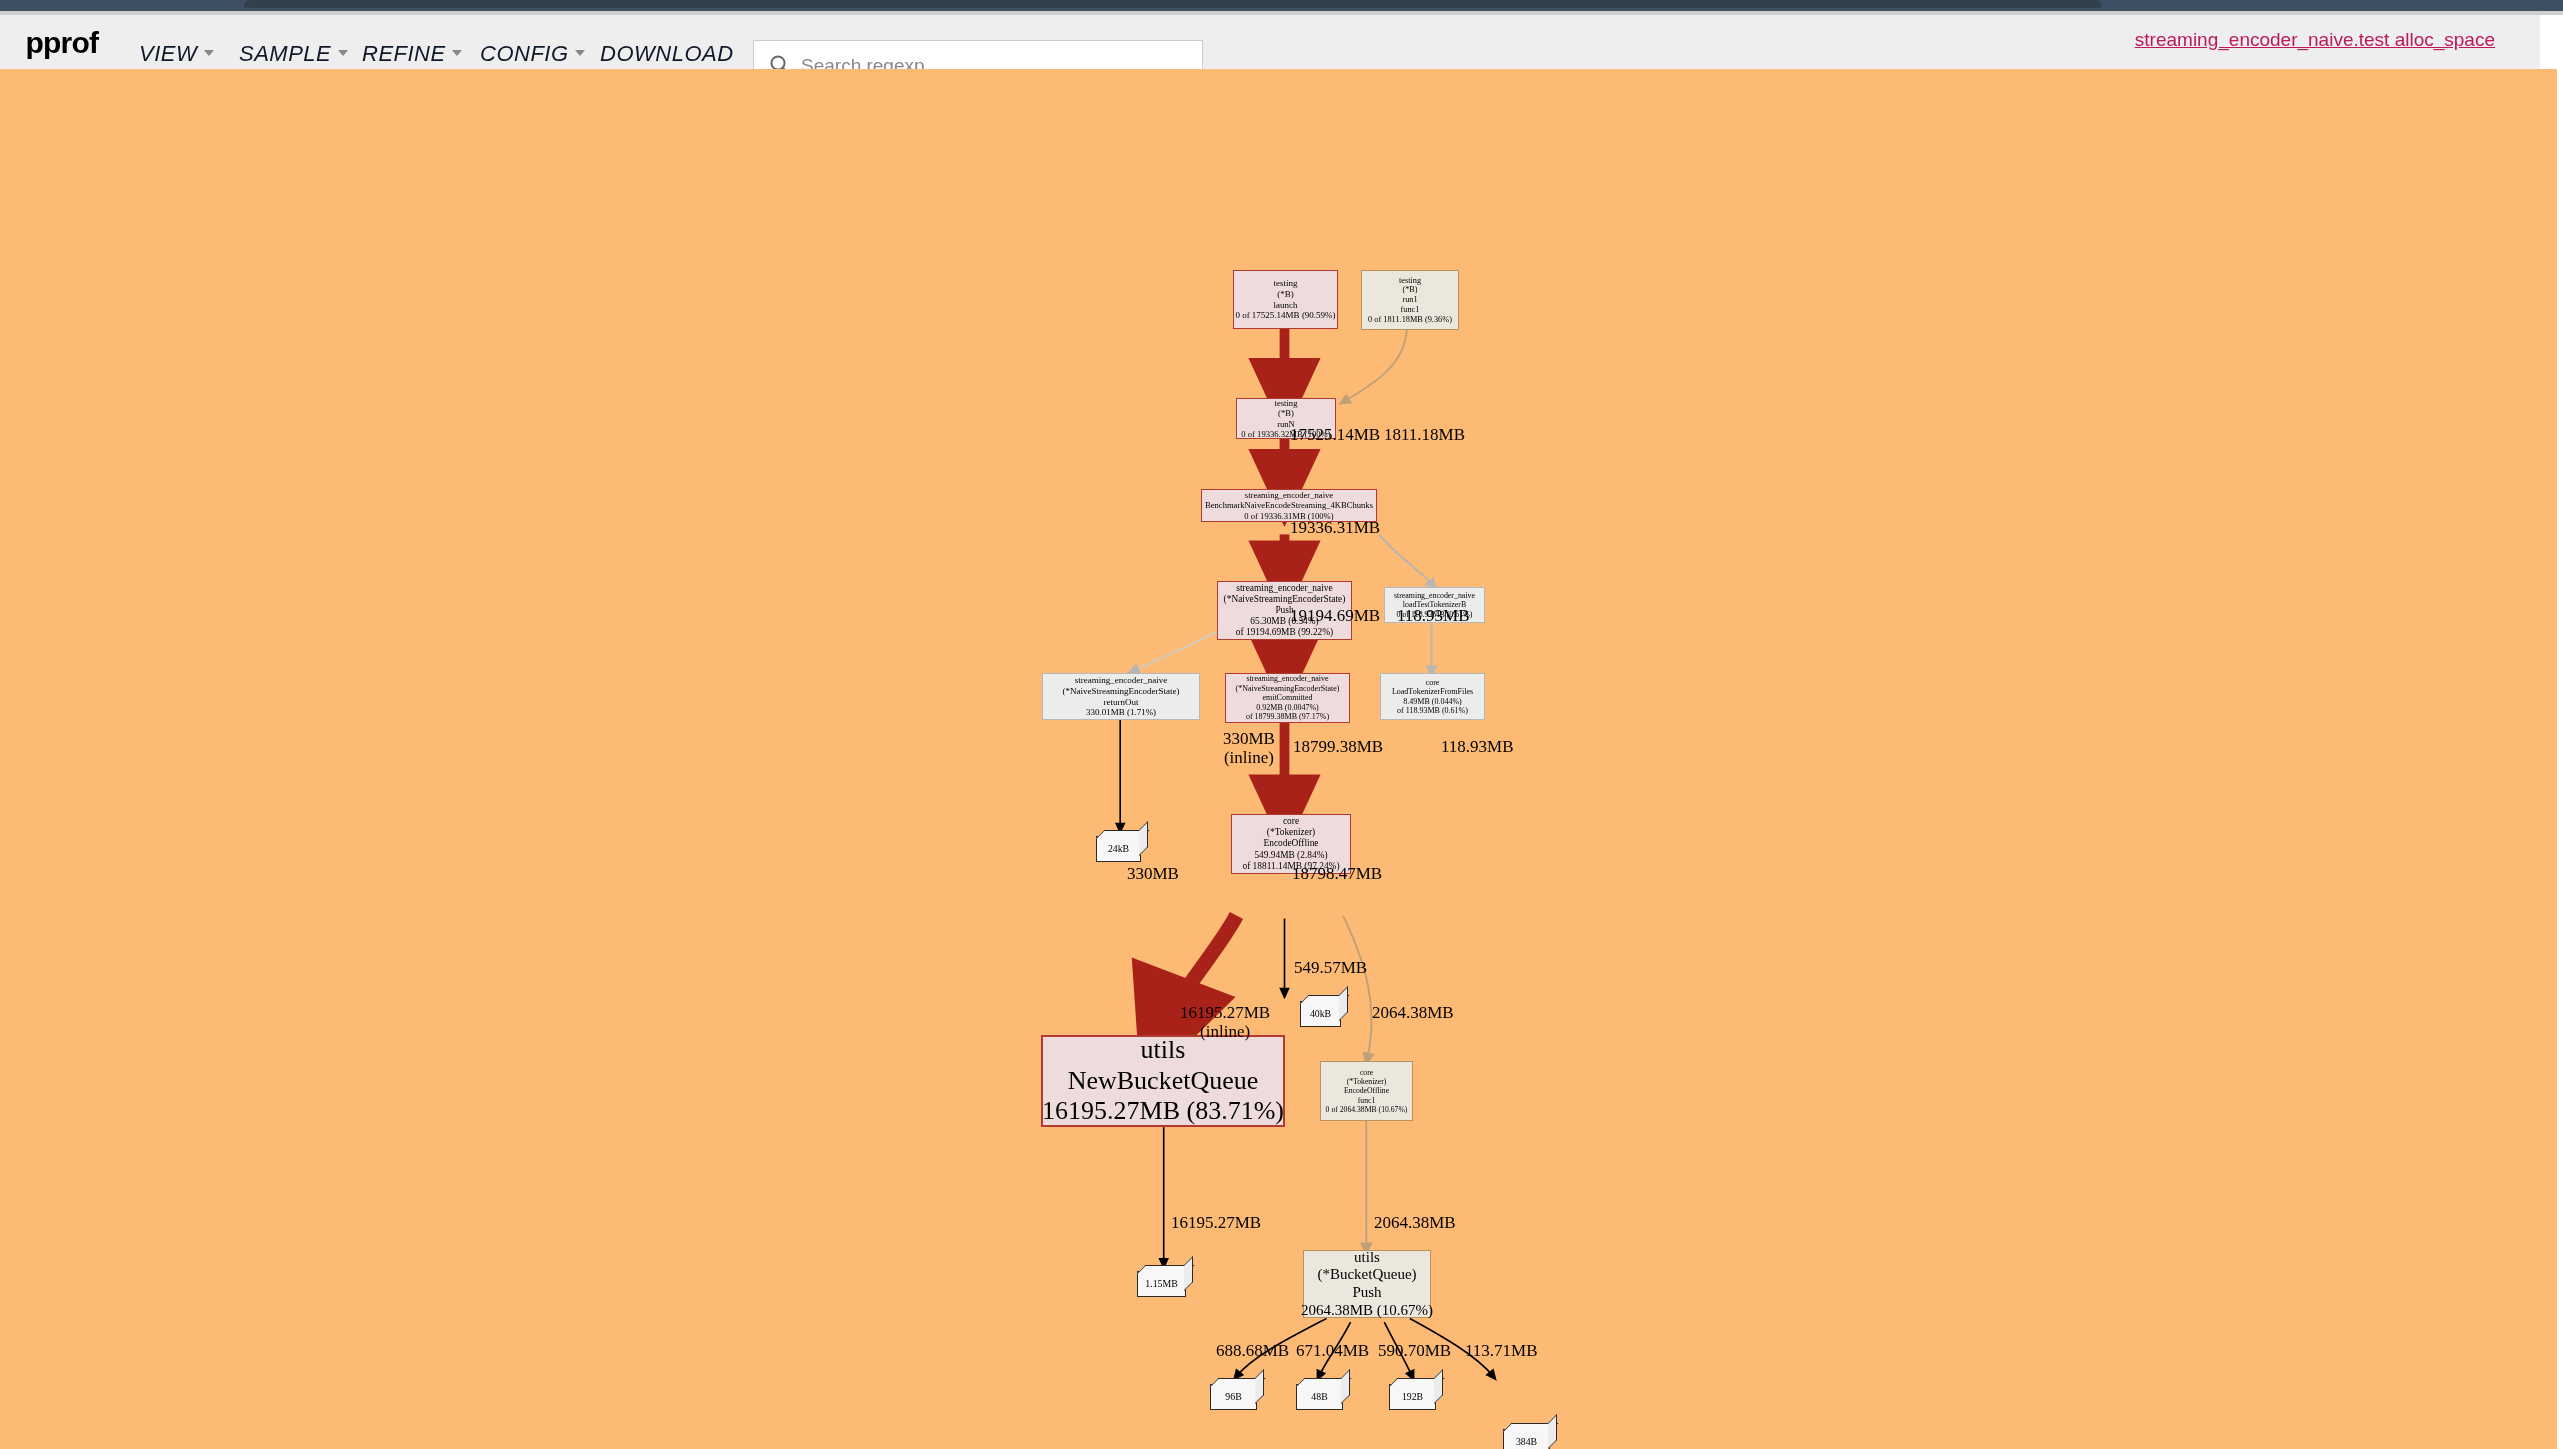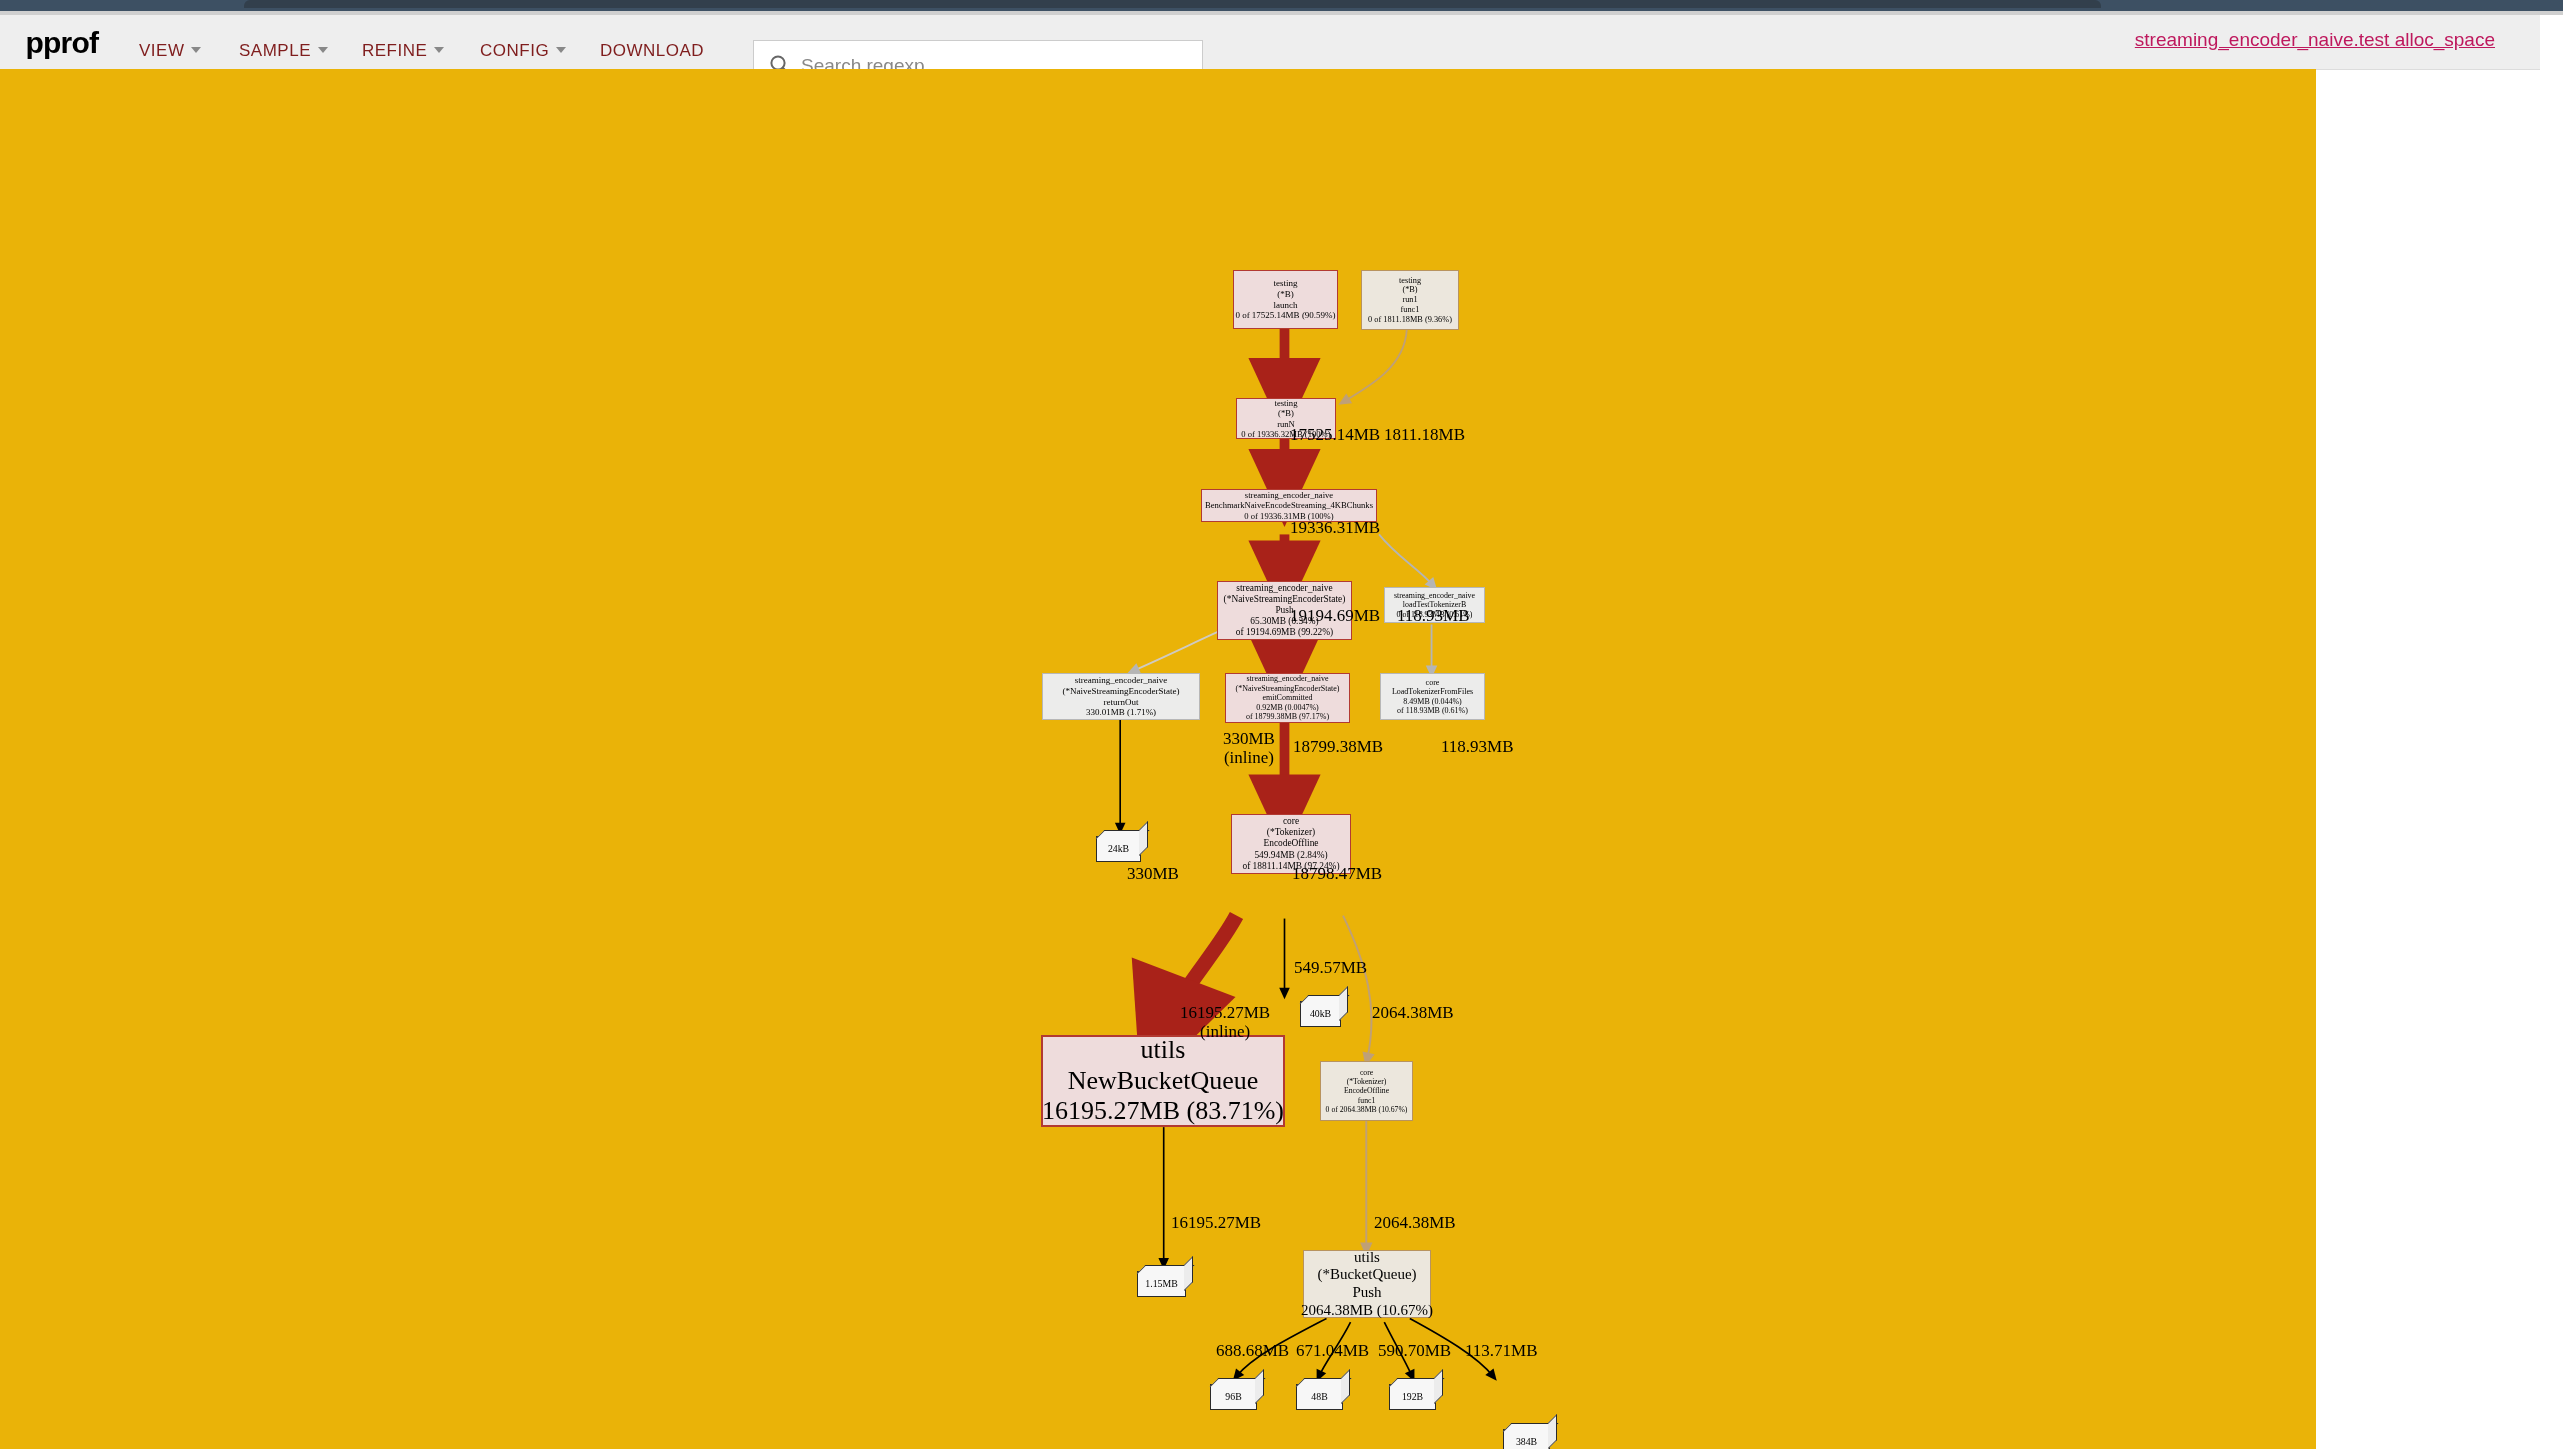--- a/index.html
+++ b/index.html
@@ -29,22 +29,22 @@
     border-bottom: 0.8px solid #dcdcdc;
   }
   #brand {
     position: absolute; left: 25.5px; top: 10.5px;
     font-size: 30px; font-weight: bold; color: #000;
     font-family: "Liberation Sans", sans-serif;
     letter-spacing: -0.8px;
   }
   .menu-item {
     position: absolute; top: 25.5px;
-    font-size: 17px; color: #7f1d1d; letter-spacing: 0.5px;
-    cursor: pointer; white-space: nowrap;
+    font-size: 22px; color: #0f172a; letter-spacing: 0.5px;
+    cursor: pointer; white-space: nowrap; font-style: italic;
   }
   .caret {
     display: inline-block; margin-left: 6.8px;
     border-left: 5.3px solid transparent; border-right: 5.3px solid transparent;
     border-top: 6px solid #888; vertical-align: middle;
     position: relative; top: -1.5px;
   }
   #searchbox {
     position: absolute; left: 753px; top: 25px; width: 450px; height: 50px;
     background: #ffffff; border: 0.8px solid #cccccc; box-sizing: border-box;
@@ -59,22 +59,22 @@
     font-family: "Liberation Sans", sans-serif;
   }
   #search-input::placeholder { color: #888; }
   #profile-link {
     position: absolute; right: 45px; top: 14px;
     font-size: 19px; color: #be185d; text-decoration: underline;
     white-space: nowrap; cursor: pointer;
   }
   
   #graph {
-    position: absolute; left: 0; top: 69px; width: 2316px; height: 1381px;
-    background: #eab308; overflow: hidden;
+    position: absolute; left: 0; top: 69px; width: 2557px; height: 1381px;
+    background: #fdba74; overflow: hidden;
   }
   #graph-svg { position: absolute; left: 0; top: 0; }
 
   .node {
     position: absolute; box-sizing: border-box;
     text-align: center;
     font-family: "Liberation Serif", serif;
     color: #000;
     display: flex; flex-direction: column; justify-content: center;
     align-items: center;

